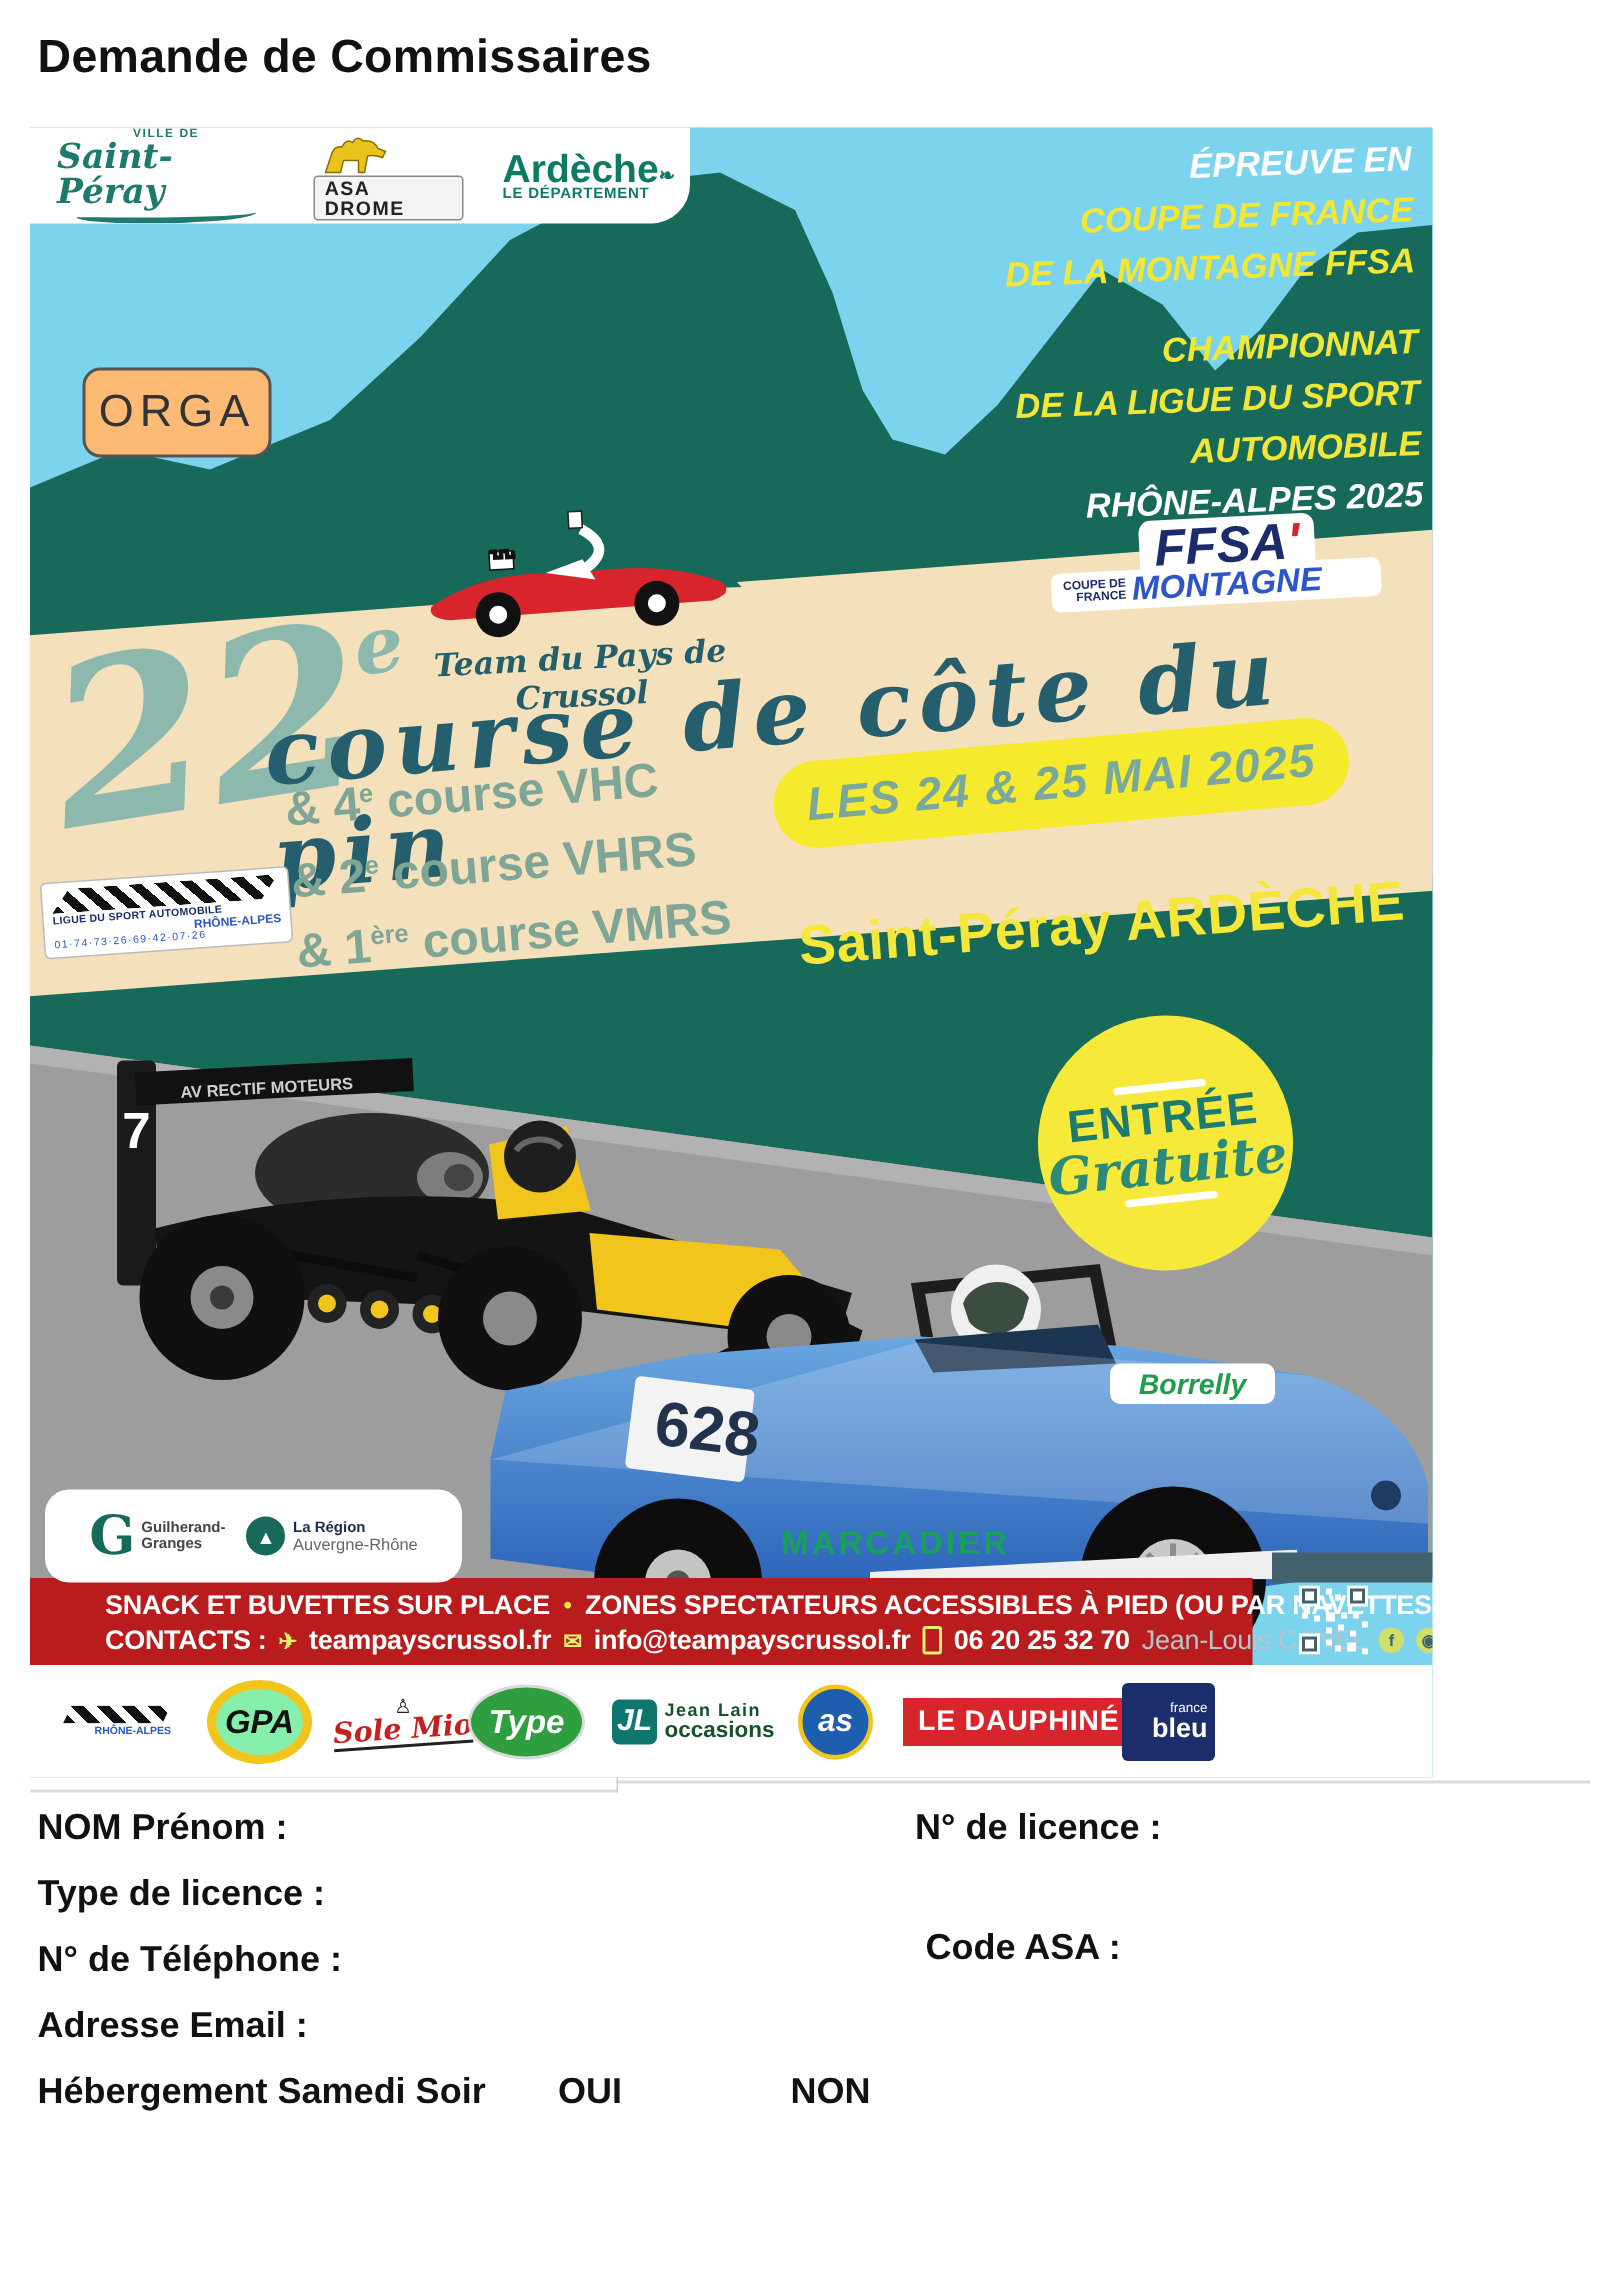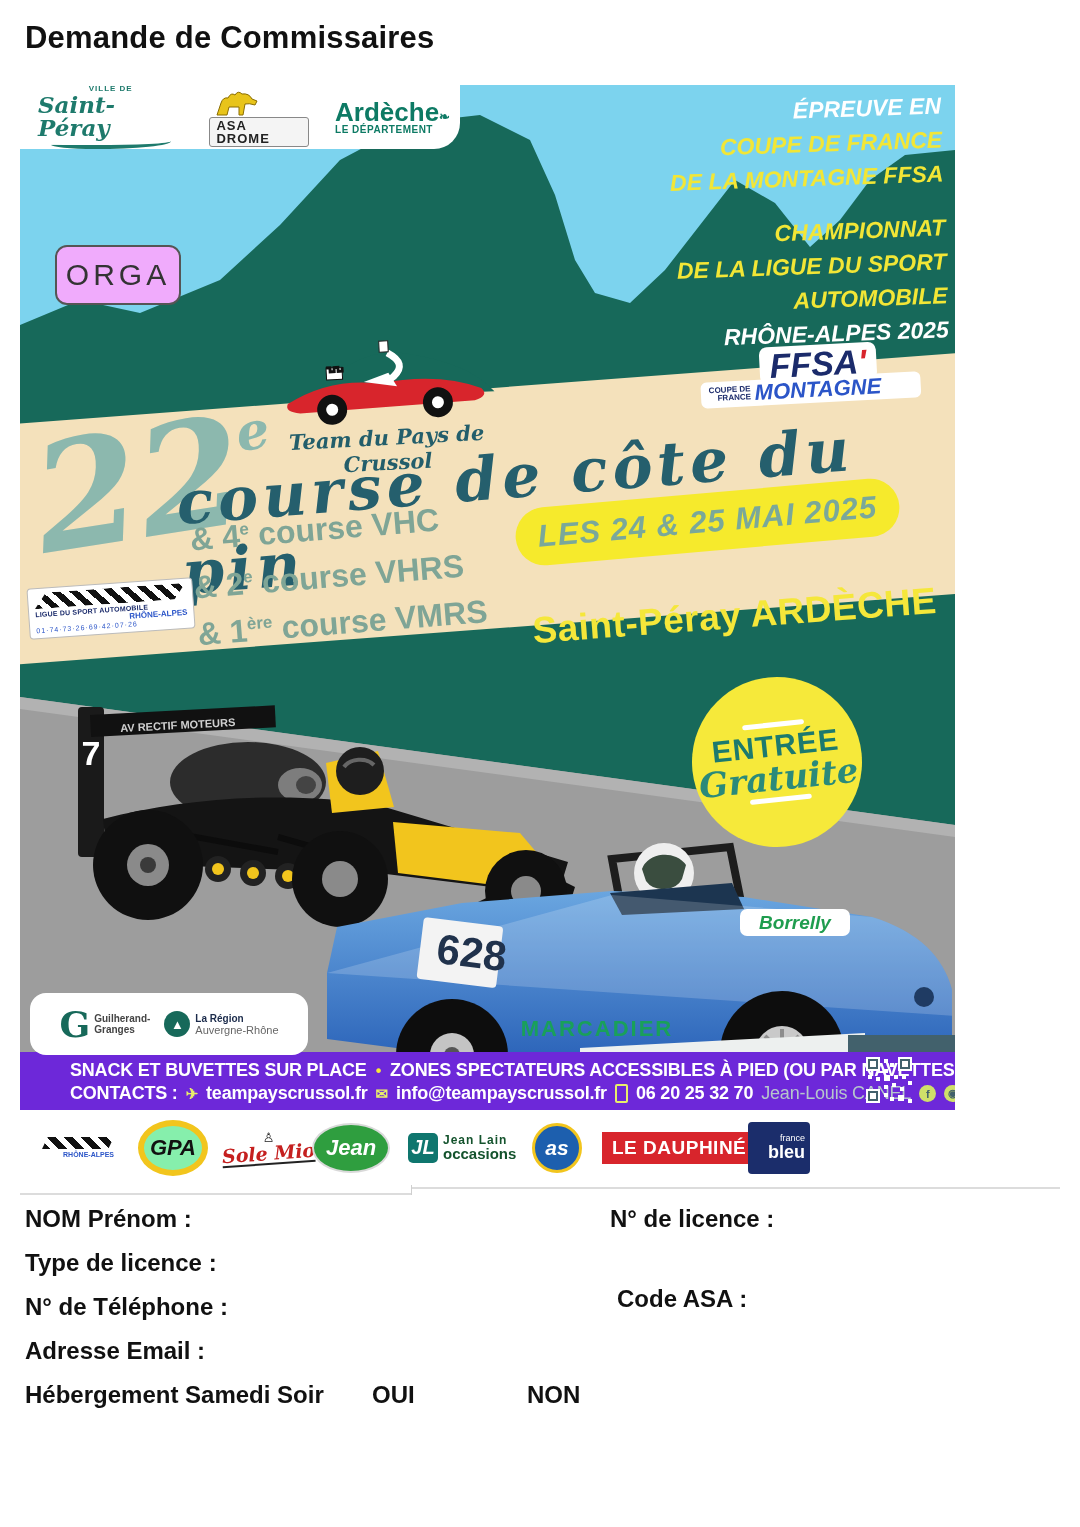--- a/index.html
+++ b/index.html
@@ -26,21 +26,21 @@
   .dept{display:flex;flex-direction:column;line-height:1;}
   .dept-name{font-size:26px;font-weight:800;color:#0d7a64;}
   .dept-sub{font-size:10px;font-weight:bold;color:#0d7a64;letter-spacing:.5px;}
   .leaf{font-size:13px;color:#0d7a64;}
 
   
   .event-block{left:545px;top:10px;width:380px;text-align:right;transform:rotate(-2deg);
                font-weight:800;font-style:italic;font-size:23px;line-height:34px;z-index:5;}
   .ev-w{color:#fff;} .ev-y{color:#f2e636;} .ev-gap{height:20px;}
 
-  .orga{left:35px;top:160px;width:122px;height:56px;background:#f0abfc;border:2px solid #555;
+  .orga{left:35px;top:160px;width:122px;height:56px;background:#fdba74;border:2px solid #555;
         border-radius:12px;display:flex;align-items:center;justify-content:center;
         font-size:30px;letter-spacing:4px;color:#333;z-index:6;}
 
   
   .cream{left:-40px;top:302px;width:1060px;height:240px;background:#f4e1bb;transform:rotate(-4.3deg);z-index:3;}
 
   
   .photo{left:0;top:500px;width:935px;height:467px;background:#17695a;z-index:2;overflow:hidden;}
   .road-svg{position:absolute;left:0;top:0;}
 
@@ -102,21 +102,21 @@
   .gg{display:flex;align-items:center;gap:4px;}
   .gg-g{font-family:"DejaVu Serif",serif;font-size:36px;font-weight:bold;color:#17695a;line-height:.8;}
   .gg-t{font-size:10px;color:#444;font-weight:bold;line-height:1.1;}
   .region{display:flex;align-items:center;gap:5px;}
   .region-ic{width:26px;height:26px;border-radius:50%;background:#17695a;color:#fff;display:flex;
              align-items:center;justify-content:center;font-size:13px;}
   .region-t1{font-size:10px;font-weight:800;color:#1b2b4b;line-height:1.1;}
   .region-t2{font-size:11px;color:#666;}
 
   
-  .bar{left:0;top:967px;width:935px;height:58px;background:#6d28d9;z-index:5;color:#fff;}
+  .bar{left:0;top:967px;width:815px;height:58px;background:#b91c1c;z-index:5;color:#fff;}
   .bar-wedge{left:560px;top:948px;width:285px;height:20px;background:#edf0ef;z-index:4;
              clip-path:polygon(0 75%,100% 0,100% 100%,0 100%);}
   .bar-tab{left:828px;top:950px;width:107px;height:20px;background:#42616c;z-index:5;}
   .bar-l1{position:absolute;left:50px;top:8px;font-size:18px;font-weight:bold;white-space:nowrap;
           display:flex;gap:9px;align-items:center;letter-spacing:-.2px;}
   .bar-l2{position:absolute;left:50px;top:31px;font-size:18px;font-weight:bold;white-space:nowrap;
           display:flex;gap:8px;align-items:center;letter-spacing:-.2px;}
   .bullet{color:#f6e93a;font-size:16px;}
   .ic-y{color:#e8ef6a;font-size:15px;}
   .phoneic{display:inline-block;width:9px;height:15px;border:2px solid #e8ef6a;border-radius:2px;}
@@ -408,21 +408,21 @@
     <div class="sp sp-gpa">
         <span class="gpa-c">GPA</span>
       </div>
     <div class="sp sp-sole">
       <span class="sole">
           <span class="sole-fig">♙</span>
           <span class="sole-t">Sole Mio</span>
         </span>
     </div>
     <div class="sp sp-savel">
-        <span class="savel-c">Jean</span>
+        <span class="savel-c">Type</span>
       </div>
     <div class="sp sp-jl">
       <span class="jl">
           <span class="jl-sq">JL</span>
       <span class="jl-t">
             <div class="jl-t1">Jean Lain</div>
             <div class="jl-t2">occasions</div>
           </span>
         </span>
     </div>

